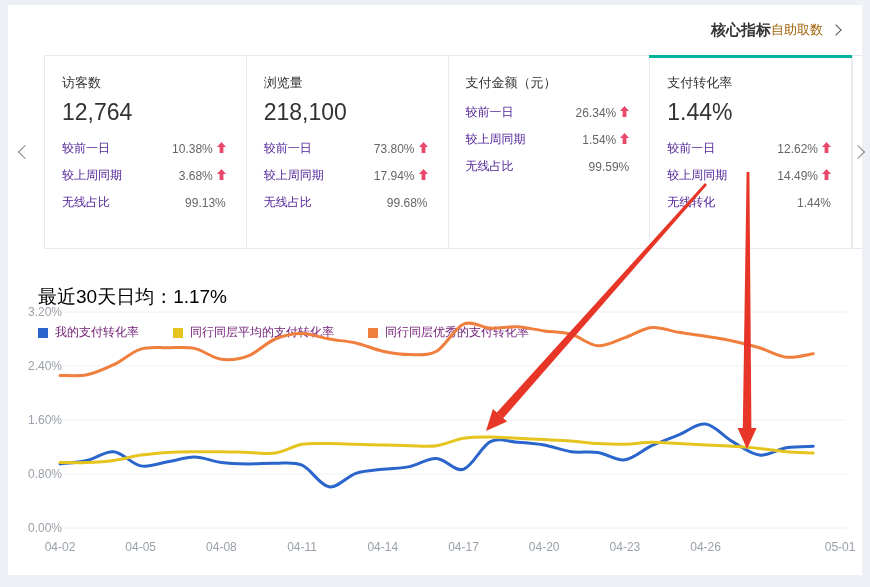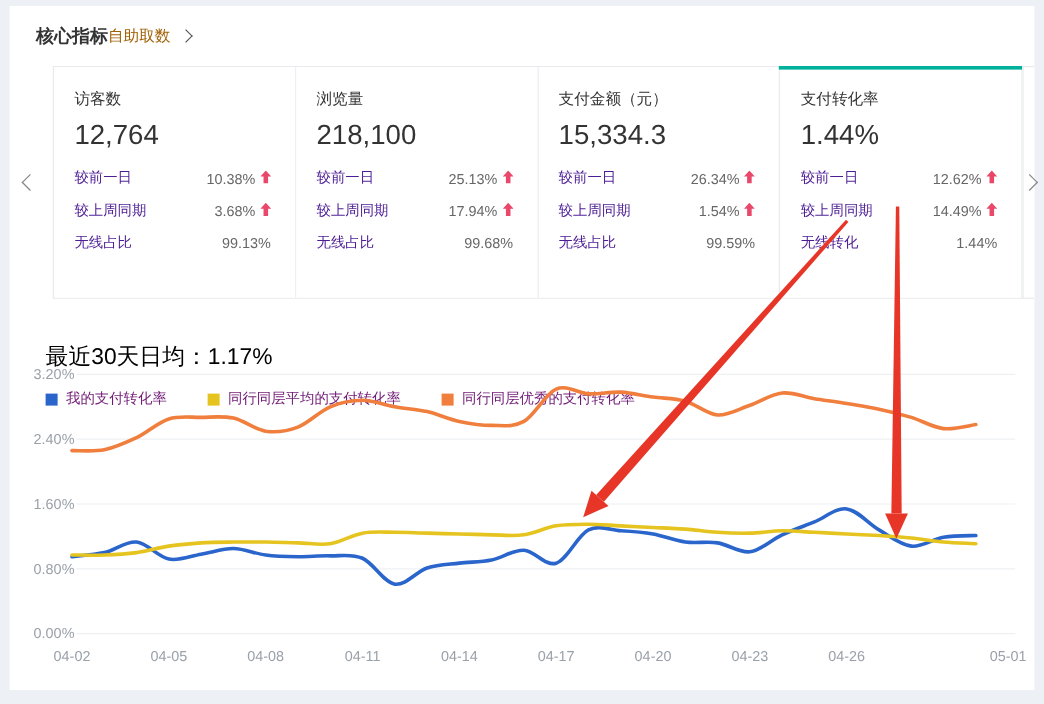--- a/index.html
+++ b/index.html
@@ -1,19 +1,19 @@
 <!DOCTYPE html>
 <html><head>
 <meta charset="utf-8">
 <style>
   html,body{margin:0;padding:0;width:870px;height:587px;overflow:hidden;
     background:#edf0f4;font-family:"Liberation Sans","DejaVu Sans",sans-serif;position:relative;}
   .panel{position:absolute;left:8px;top:5px;width:854px;height:570px;background:#fff;}
   
-  .header{height:50px;display:flex;align-items:center;justify-content:flex-start;padding:0 22px;box-sizing:border-box;}
+  .header{height:50px;display:flex;align-items:center;justify-content:flex-end;padding:0 22px;box-sizing:border-box;}
   .page-title{font-size:15px;font-weight:bold;color:#333;}
   .self-link{font-size:13px;color:#a16207;display:flex;align-items:center;gap:9px;cursor:pointer;}
   .chev{width:7px;height:7px;border-top:1.6px solid #555;border-right:1.6px solid #555;display:inline-block;}
   .chev-r{transform:rotate(45deg);}
   .chev-l{transform:rotate(-135deg);}
   .chev.big{width:9px;height:9px;border-color:#888;}
   
   .strip{position:relative;height:194px;}
   .cards{position:absolute;left:36px;right:10px;top:0;bottom:0;display:flex;background:#fff;border:1px solid #e8eaed;}
   .card{flex:1;position:relative;border-right:1px solid #e8eaed;box-sizing:border-box;
@@ -91,21 +91,21 @@
             </span>
         </div>
       </div>
 
       <div class="card">
         <div class="card-title">浏览量</div>
         <div class="card-value">218,100</div>
         <div class="mrow">
           <span class="lab">较前一日</span>
           <span class="val">
-              <span>25.13%</span>
+              <span>73.80%</span>
               <span class="up-icon" style="color: rgb(233, 72, 107);">
                 <svg width="9" height="11" viewBox="0 0 9 11">
                   <path d="M4.5 0 L9 5 H6.4 V11 H2.6 V5 H0 Z" fill="currentColor"></path>
                 </svg>
               </span>
             </span>
         </div>
         <div class="mrow">
           <span class="lab">较上周同期</span>
           <span class="val">
@@ -120,21 +120,20 @@
         <div class="mrow">
           <span class="lab">无线占比</span>
           <span class="val">
               <span>99.68%</span>
             </span>
         </div>
       </div>
 
       <div class="card">
         <div class="card-title">支付金额（元）</div>
-        <div class="card-value">15,334.3</div>
         <div class="mrow">
           <span class="lab">较前一日</span>
           <span class="val">
               <span>26.34%</span>
               <span class="up-icon" style="color: rgb(233, 72, 107);">
                 <svg width="9" height="11" viewBox="0 0 9 11">
                   <path d="M4.5 0 L9 5 H6.4 V11 H2.6 V5 H0 Z" fill="currentColor"></path>
                 </svg>
               </span>
             </span>

